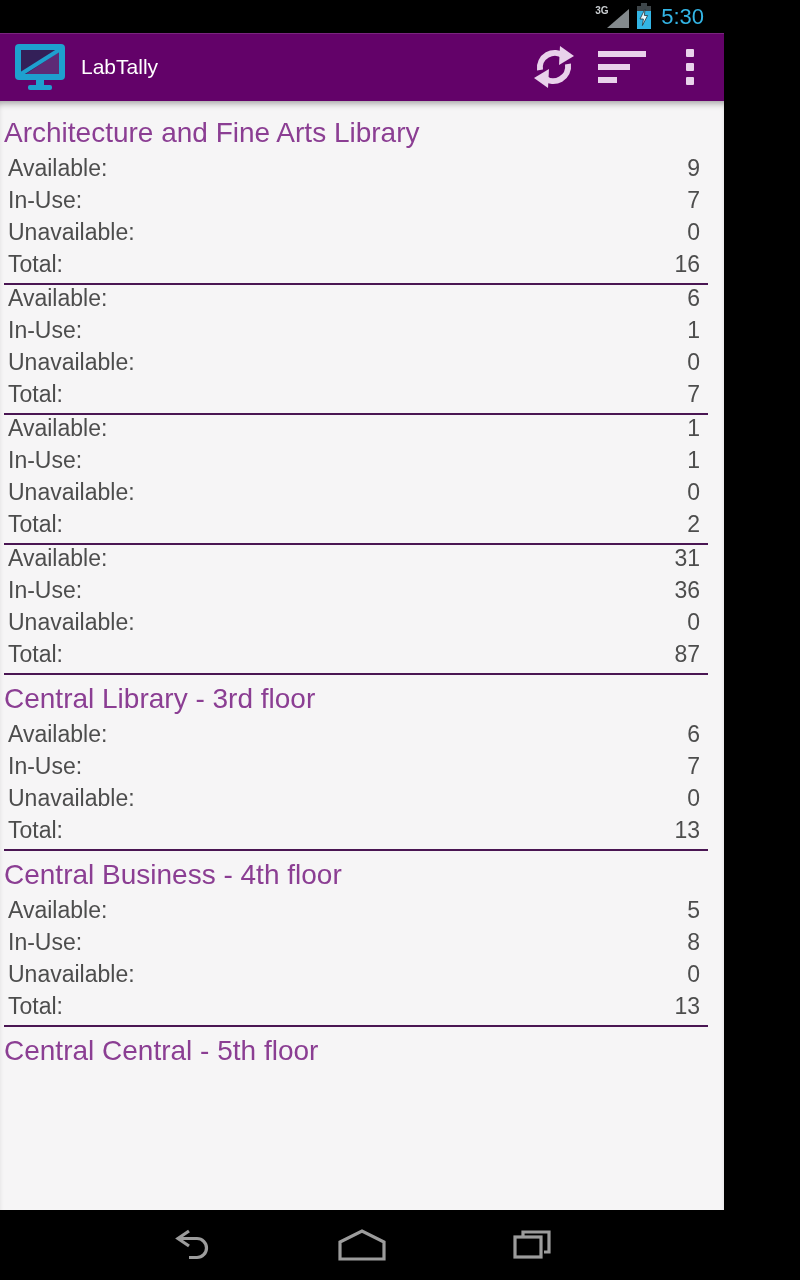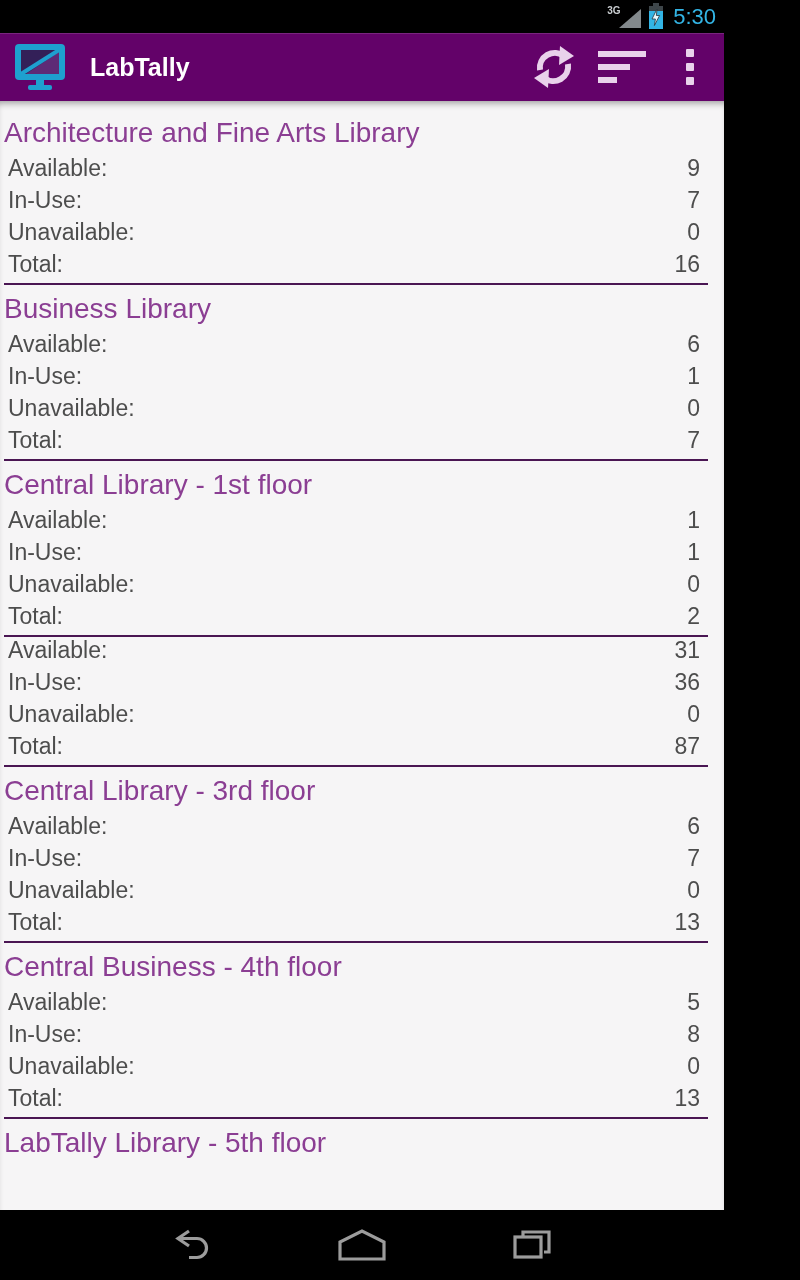--- a/index.html
+++ b/index.html
@@ -17,33 +17,33 @@
     padding-right:8px;
   }
   .signal-wrap{position:relative;width:34px;height:26px;}
   .net-label{
     position:absolute;left:0;top:1px;
     color:#C9CDD0;font-size:10px;font-weight:bold;letter-spacing:0;
   }
   .signal-tri{position:absolute;right:0;bottom:2px;}
   .battery{margin-left:7px;display:flex;align-items:center;}
   .clock{
-    color:#33B5E5;font-size:22px;margin-left:9px;margin-right:0;
+    color:#33B5E5;font-size:22px;margin-left:9px;margin-right:12px;
     line-height:33px;
   }
   
   .action-bar{
     height:68px;flex:0 0 auto;background:#630269;
     box-shadow:inset 0 1px 0 rgba(255,255,255,.14);
     display:flex;align-items:center;padding-left:14px;
     position:relative;z-index:2;
   }
   .app-icon{display:flex;align-items:center;}
   .app-title{
-    color:#FFFFFF;font-size:25px;margin-left:24px;font-weight:700;
+    color:#FFFFFF;font-size:21px;margin-left:15px;font-weight:400;
   }
   .ab-spacer{flex:1;}
   .ab-btn{
     width:68px;height:68px;border:none;background:transparent;
     display:flex;align-items:center;justify-content:center;
     padding:0;cursor:pointer;
   }
   
   .content{
     flex:1 1 auto;background:#F6F5F6;overflow:hidden;
@@ -154,41 +154,39 @@
         <span class="stat-label">Unavailable:</span>
         <span class="stat-value">0</span>
       </div>
       <div class="stat-row">
         <span class="stat-label">Total:</span>
         <span class="stat-value">16</span>
       </div>
     </section>
 
     <section class="lib-section">
-      <h2 class="lib-title">Business Library</h2>
       <div class="stat-row">
         <span class="stat-label">Available:</span>
         <span class="stat-value">6</span>
       </div>
       <div class="stat-row">
         <span class="stat-label">In-Use:</span>
         <span class="stat-value">1</span>
       </div>
       <div class="stat-row">
         <span class="stat-label">Unavailable:</span>
         <span class="stat-value">0</span>
       </div>
       <div class="stat-row">
         <span class="stat-label">Total:</span>
         <span class="stat-value">7</span>
       </div>
     </section>
 
     <section class="lib-section">
-      <h2 class="lib-title">Central Library - 1st floor</h2>
       <div class="stat-row">
         <span class="stat-label">Available:</span>
         <span class="stat-value">1</span>
       </div>
       <div class="stat-row">
         <span class="stat-label">In-Use:</span>
         <span class="stat-value">1</span>
       </div>
       <div class="stat-row">
         <span class="stat-label">Unavailable:</span>
@@ -253,21 +251,21 @@
         <span class="stat-label">Unavailable:</span>
         <span class="stat-value">0</span>
       </div>
       <div class="stat-row">
         <span class="stat-label">Total:</span>
         <span class="stat-value">13</span>
       </div>
     </section>
 
     <section class="lib-section partial">
-      <h2 class="lib-title">LabTally Library - 5th floor</h2>
+      <h2 class="lib-title">Central Central - 5th floor</h2>
     </section>
 
   </div>
 
   <div class="nav-bar">
     <button class="nav-btn">
       <svg width="40" height="34" viewBox="0 0 40 34">
         <path d="M17 3 L6 10.5 L17 18" fill="none" stroke="#9C9C9C" stroke-width="3.2"></path>
         <path d="M6 10.5 H25 a9.5 9.5 0 0 1 0 19 h-8" fill="none" stroke="#9C9C9C" stroke-width="3.2"></path>
       </svg>

